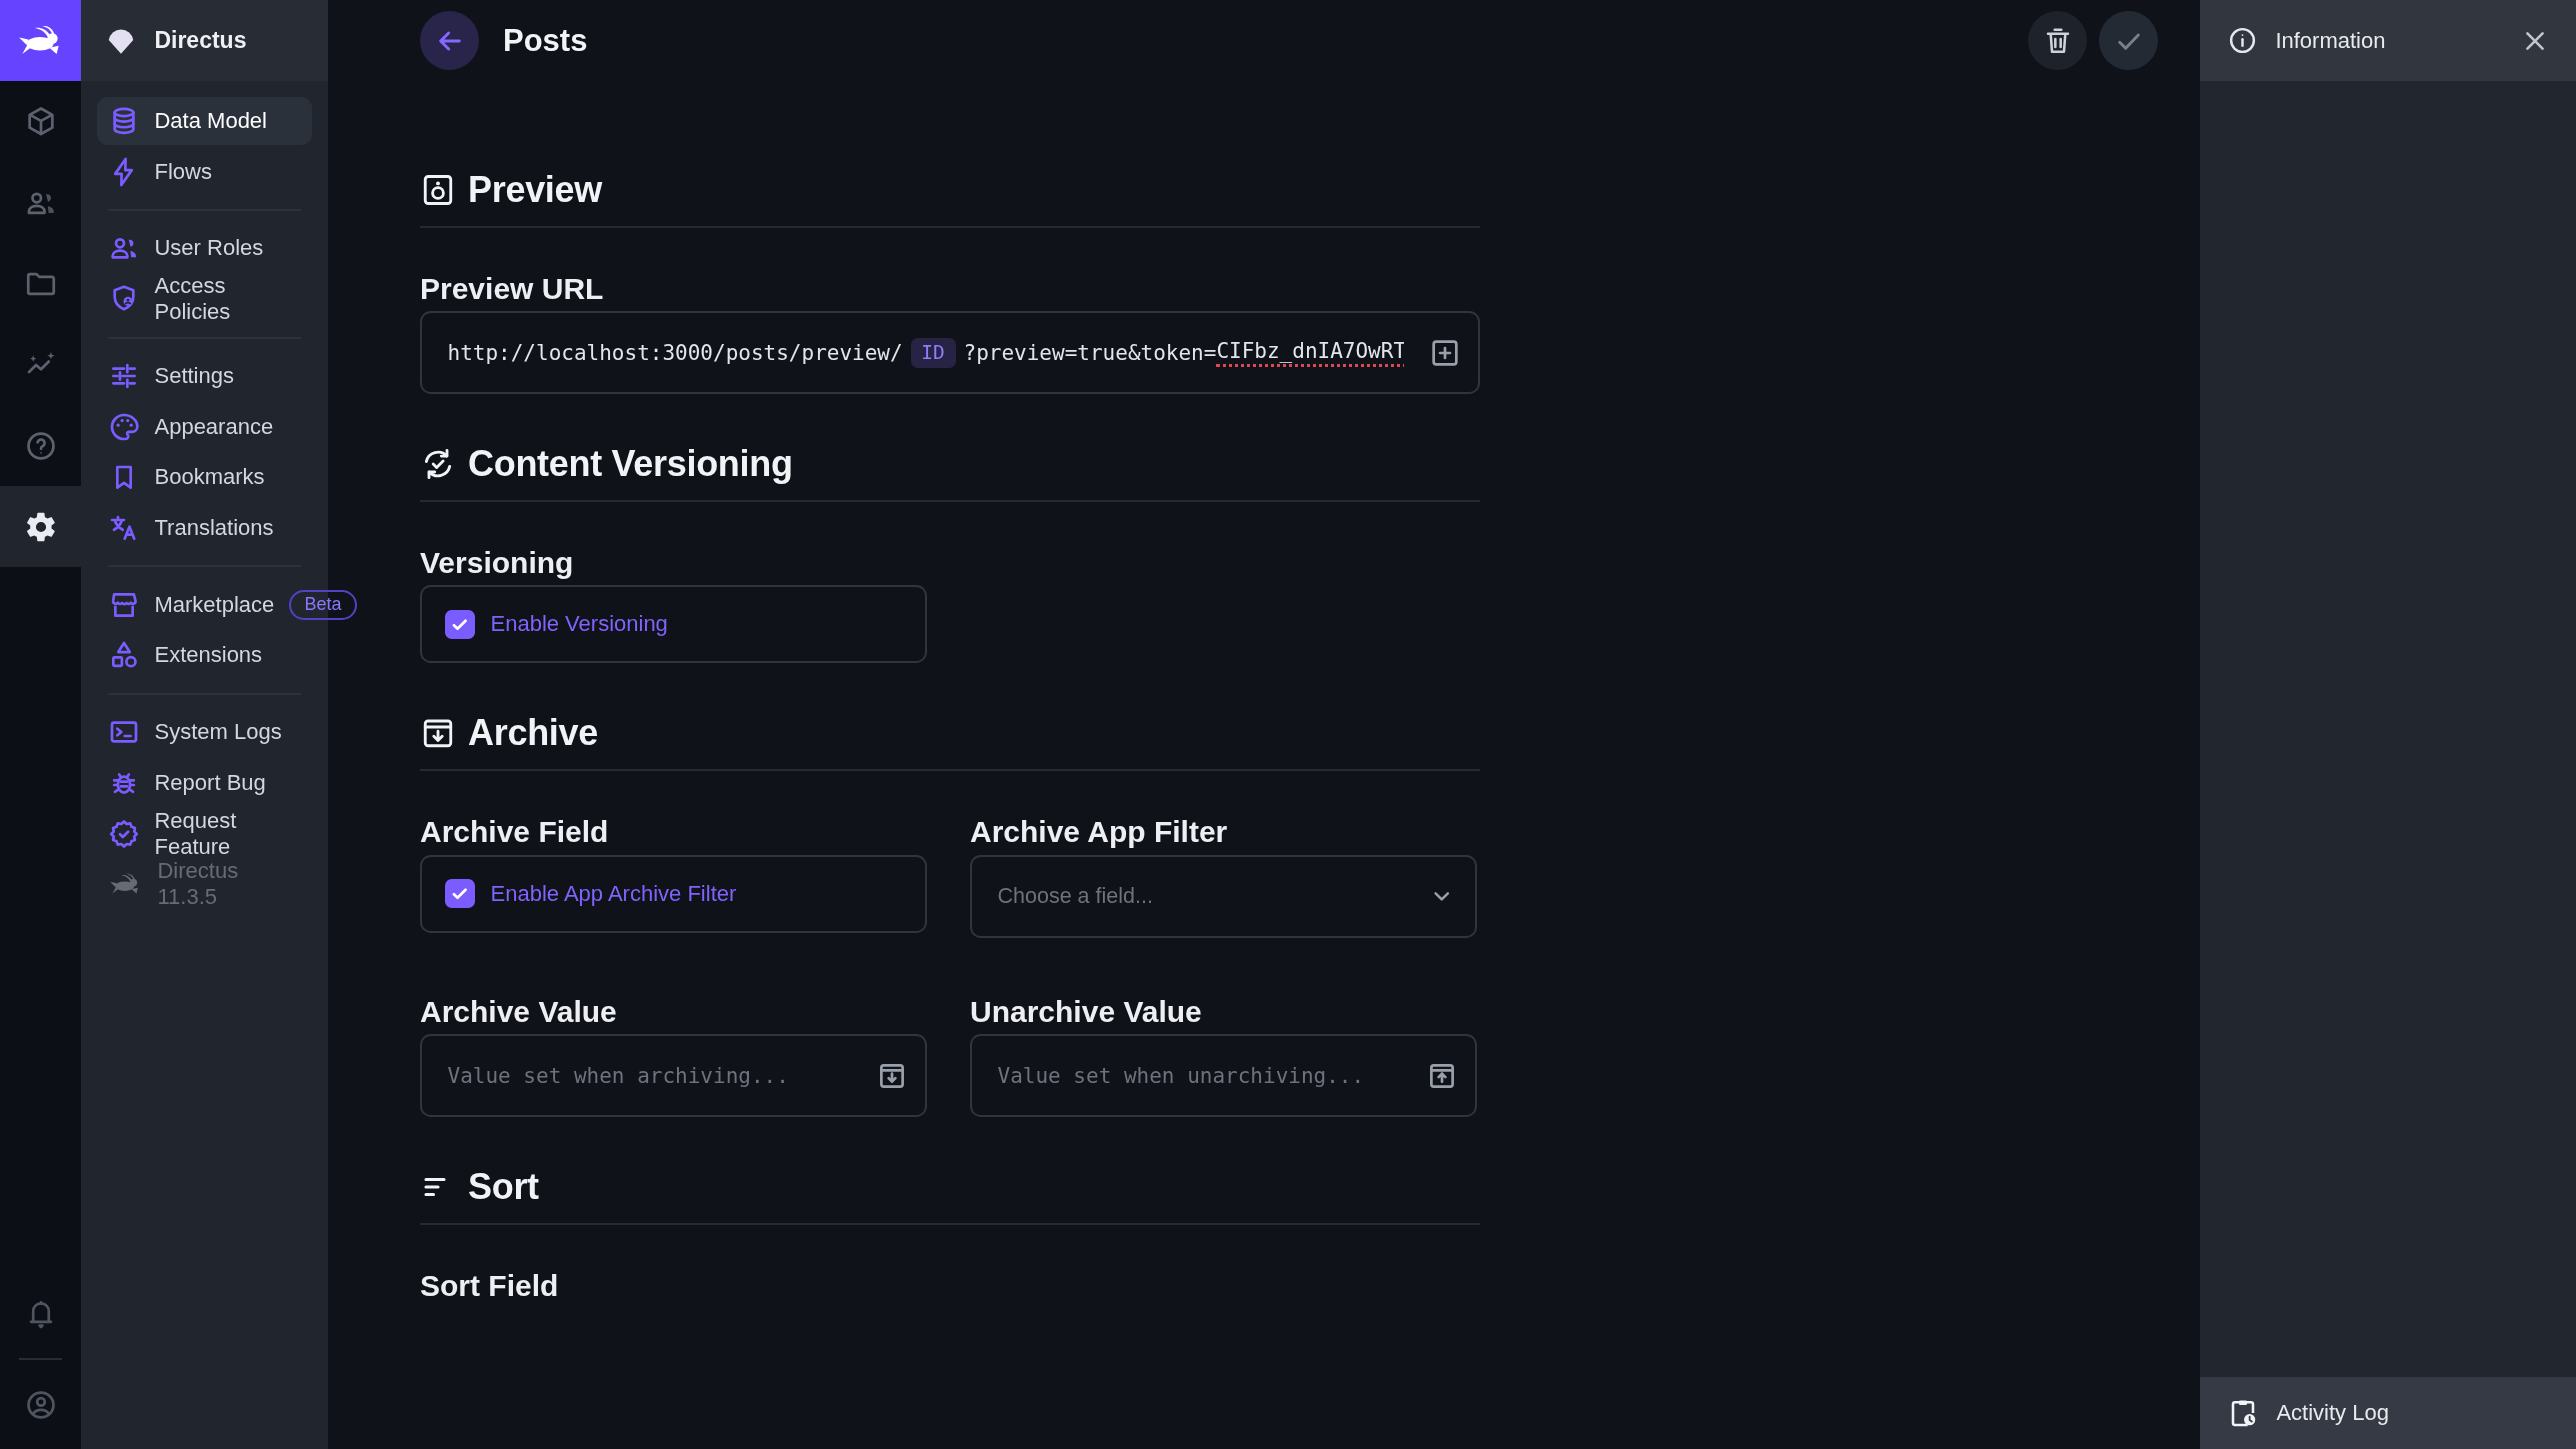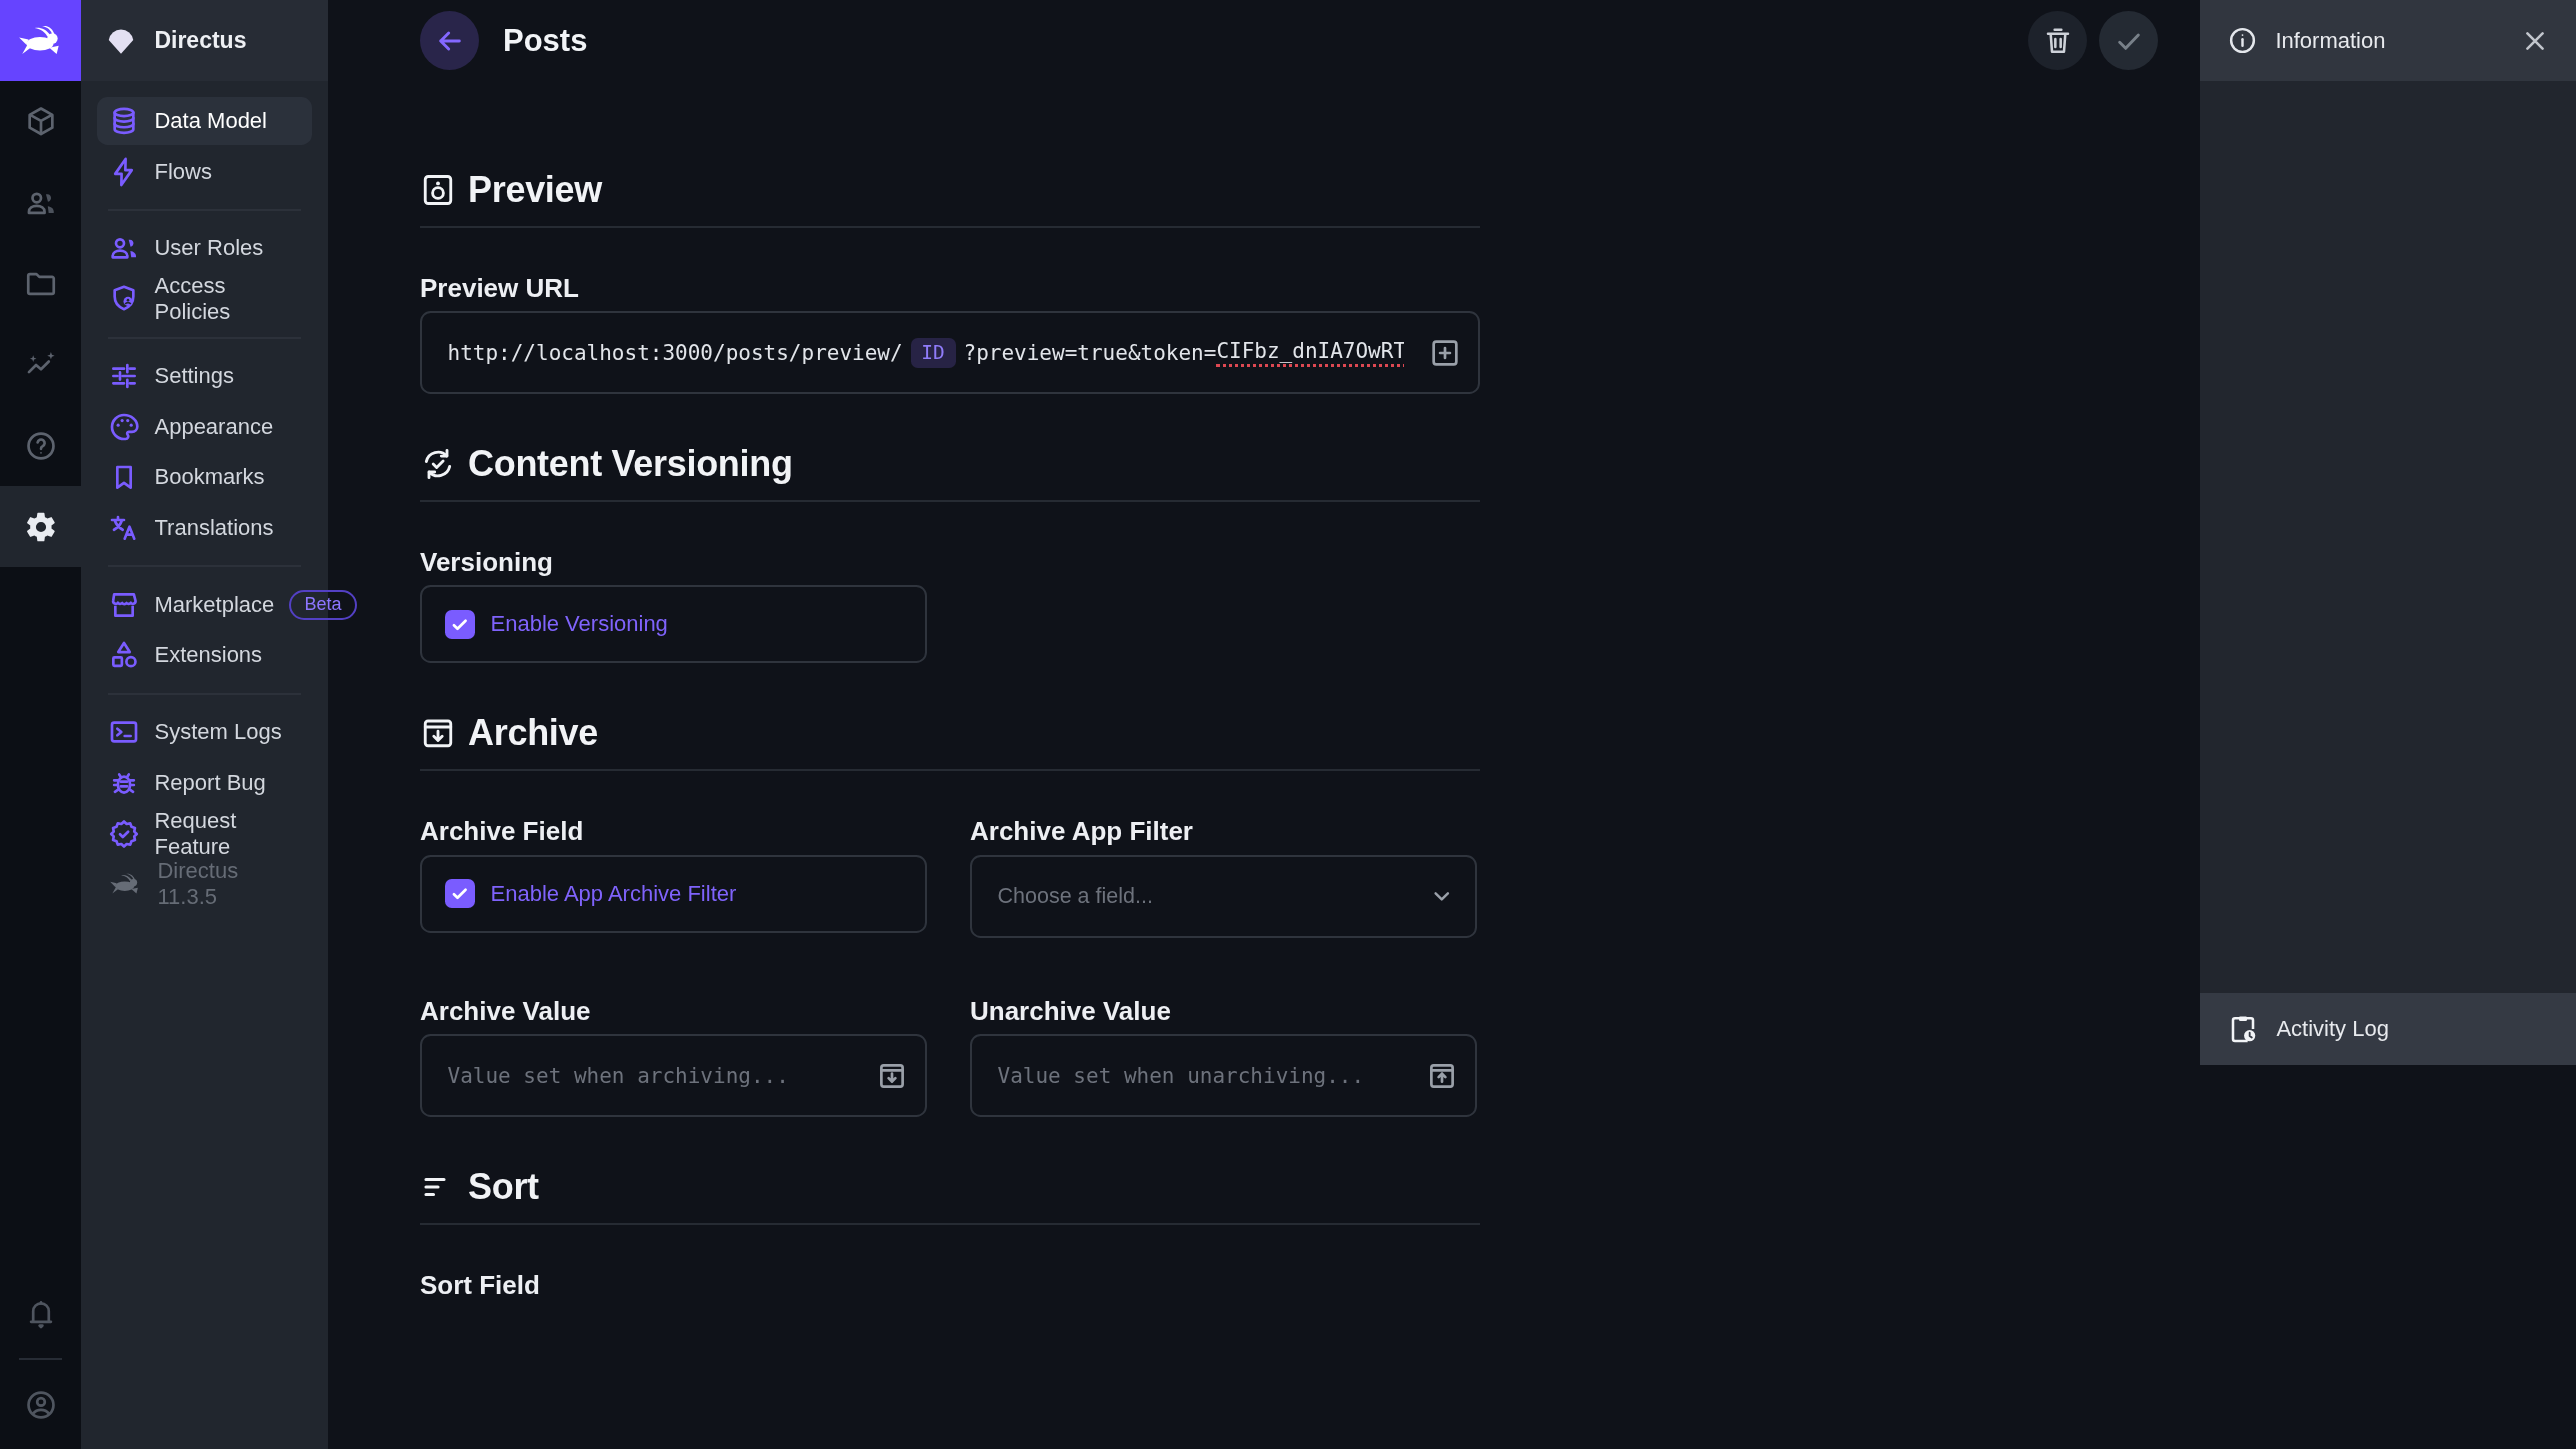--- a/index.html
+++ b/index.html
@@ -80,21 +80,21 @@
   .trash-btn { background:#1d222b; color:#ced2d9; }
   .save-btn  { background:#242a33; color:#788089; }
 
   .content { position:absolute; left:44px; top:81px; width:1060px; }
   .section-head { display:flex; align-items:center; gap:12px; height:43px; color:#f1f3f6; }
   .section-head svg { width:36px; height:36px; flex:none; }
   .section-head h2 { font-size:36px; font-weight:700; letter-spacing:-0.3px; }
   .hr { height:2px; background:#262b33; margin-top:14.8px; }
   .mt-sec { margin-top:48px; }
   .mt-first { margin-top:87px; }
-  .field-label { margin-top:47px; font-size:26px; line-height:27px; font-weight:600; color:#edeff3; }
+  .field-label { margin-top:47px; font-size:30px; line-height:27px; font-weight:600; color:#edeff3; }
   .row2 { display:grid; grid-template-columns:507px 507px; column-gap:43px; }
 
   .box {
     margin-top:9.4px; border:2px solid #2f343d; border-radius:10.7px; height:83px;
     display:flex; align-items:center; position:relative; background:transparent;
   }
   .mono { font-family:"DejaVu Sans Mono", monospace; }
 
   .url-field { padding:0 74px 0 25.5px; }
   .url-text {
@@ -118,21 +118,21 @@
     width:29.5px; height:29.5px; background:#7a5cff; border-radius:6.7px; flex:none;
     display:flex; align-items:center; justify-content:center;
   }
   .checkbox svg { width:21.5px; height:21.5px; color:#ffffff; }
   .check-label { font-size:22px; font-weight:500; color:#7f63fb; }
 
   .value-field { padding:0 74px 0 25.5px; }
   .value-field .placeholder { font-size:21px; }
 
   
-  .info-panel { position:absolute; left:2200px; top:0; width:376px; height:1065px; background:#22262e; }
+  .info-panel { position:absolute; left:2200px; top:0; width:376px; height:1449px; background:#22262e; }
   .info-header {
     height:81px; background:#31363f; display:flex; align-items:center; padding:0 27px;
   }
   .info-header svg.i-ic { width:31px; height:31px; color:#e4e7ec; flex:none; }
   .info-title { margin-left:17.4px; font-size:22px; font-weight:500; color:#e8eaee; }
   .close-btn { margin-left:auto; color:#c2c6cd; cursor:pointer; }
   .close-btn svg { width:28px; height:28px; }
   .info-footer {
     position:absolute; left:0; right:0; bottom:0; height:72px; background:#353a44;
     display:flex; align-items:center; padding:0 27px; cursor:pointer;

